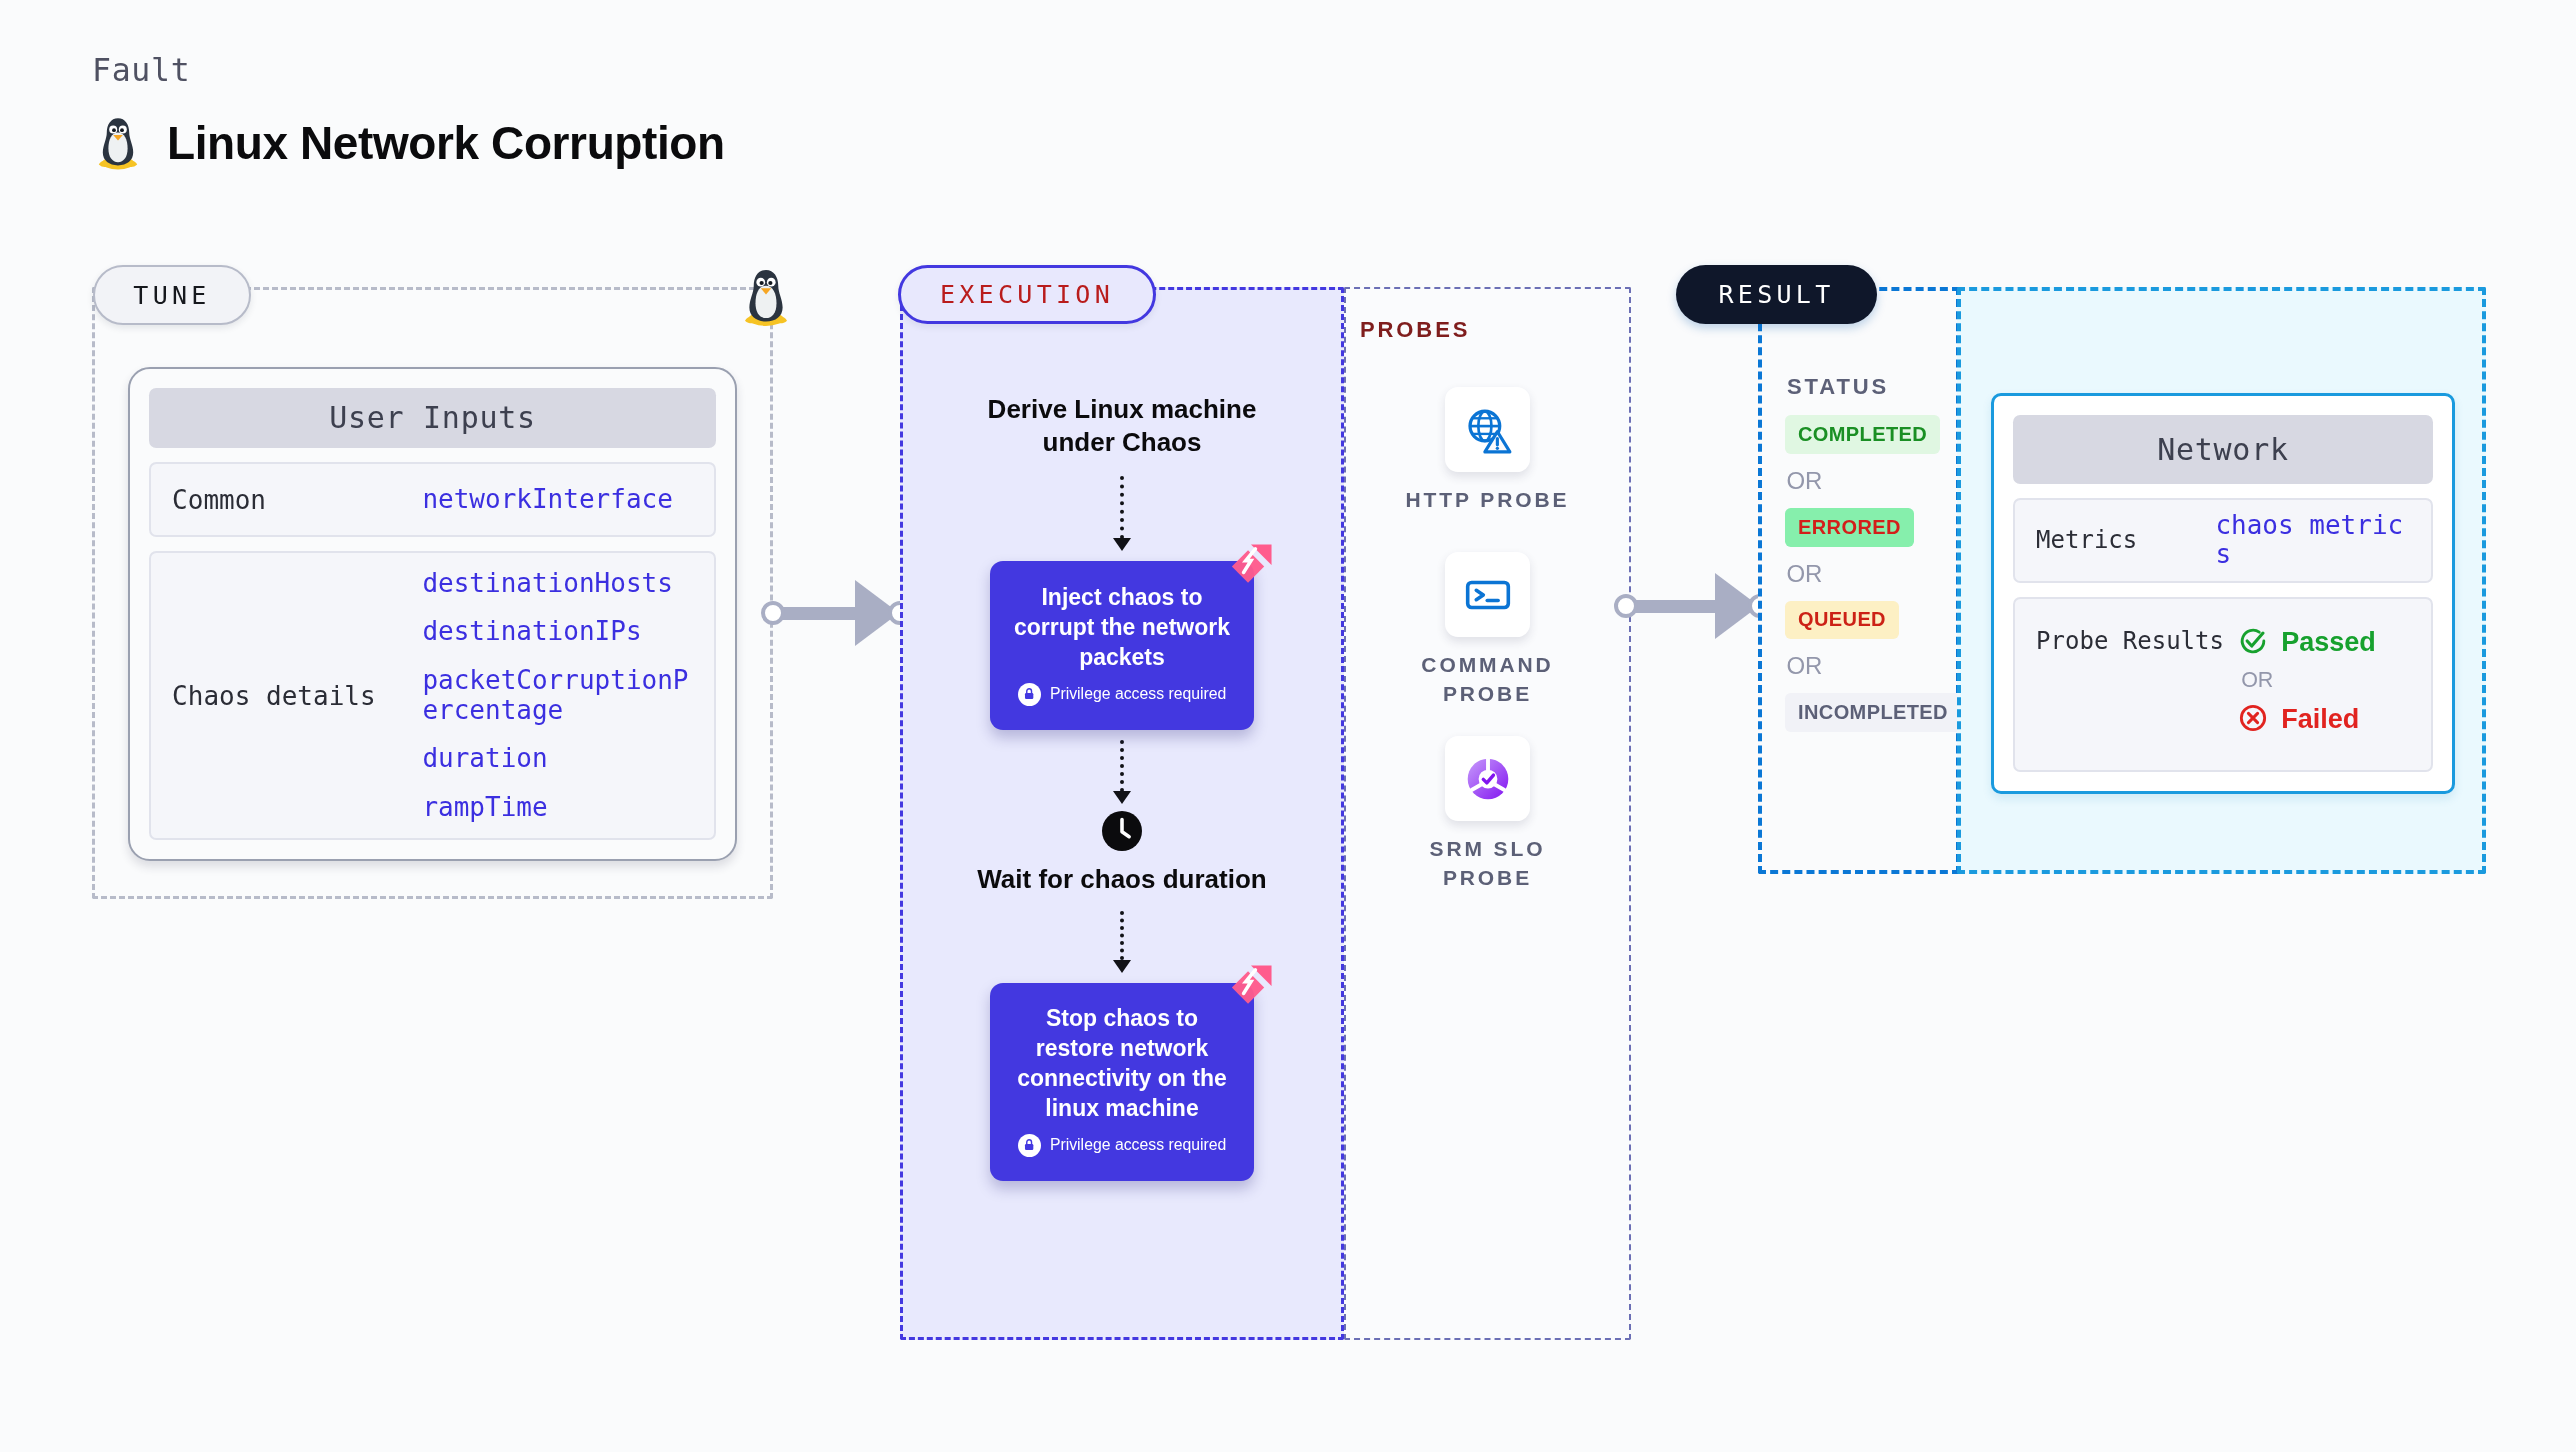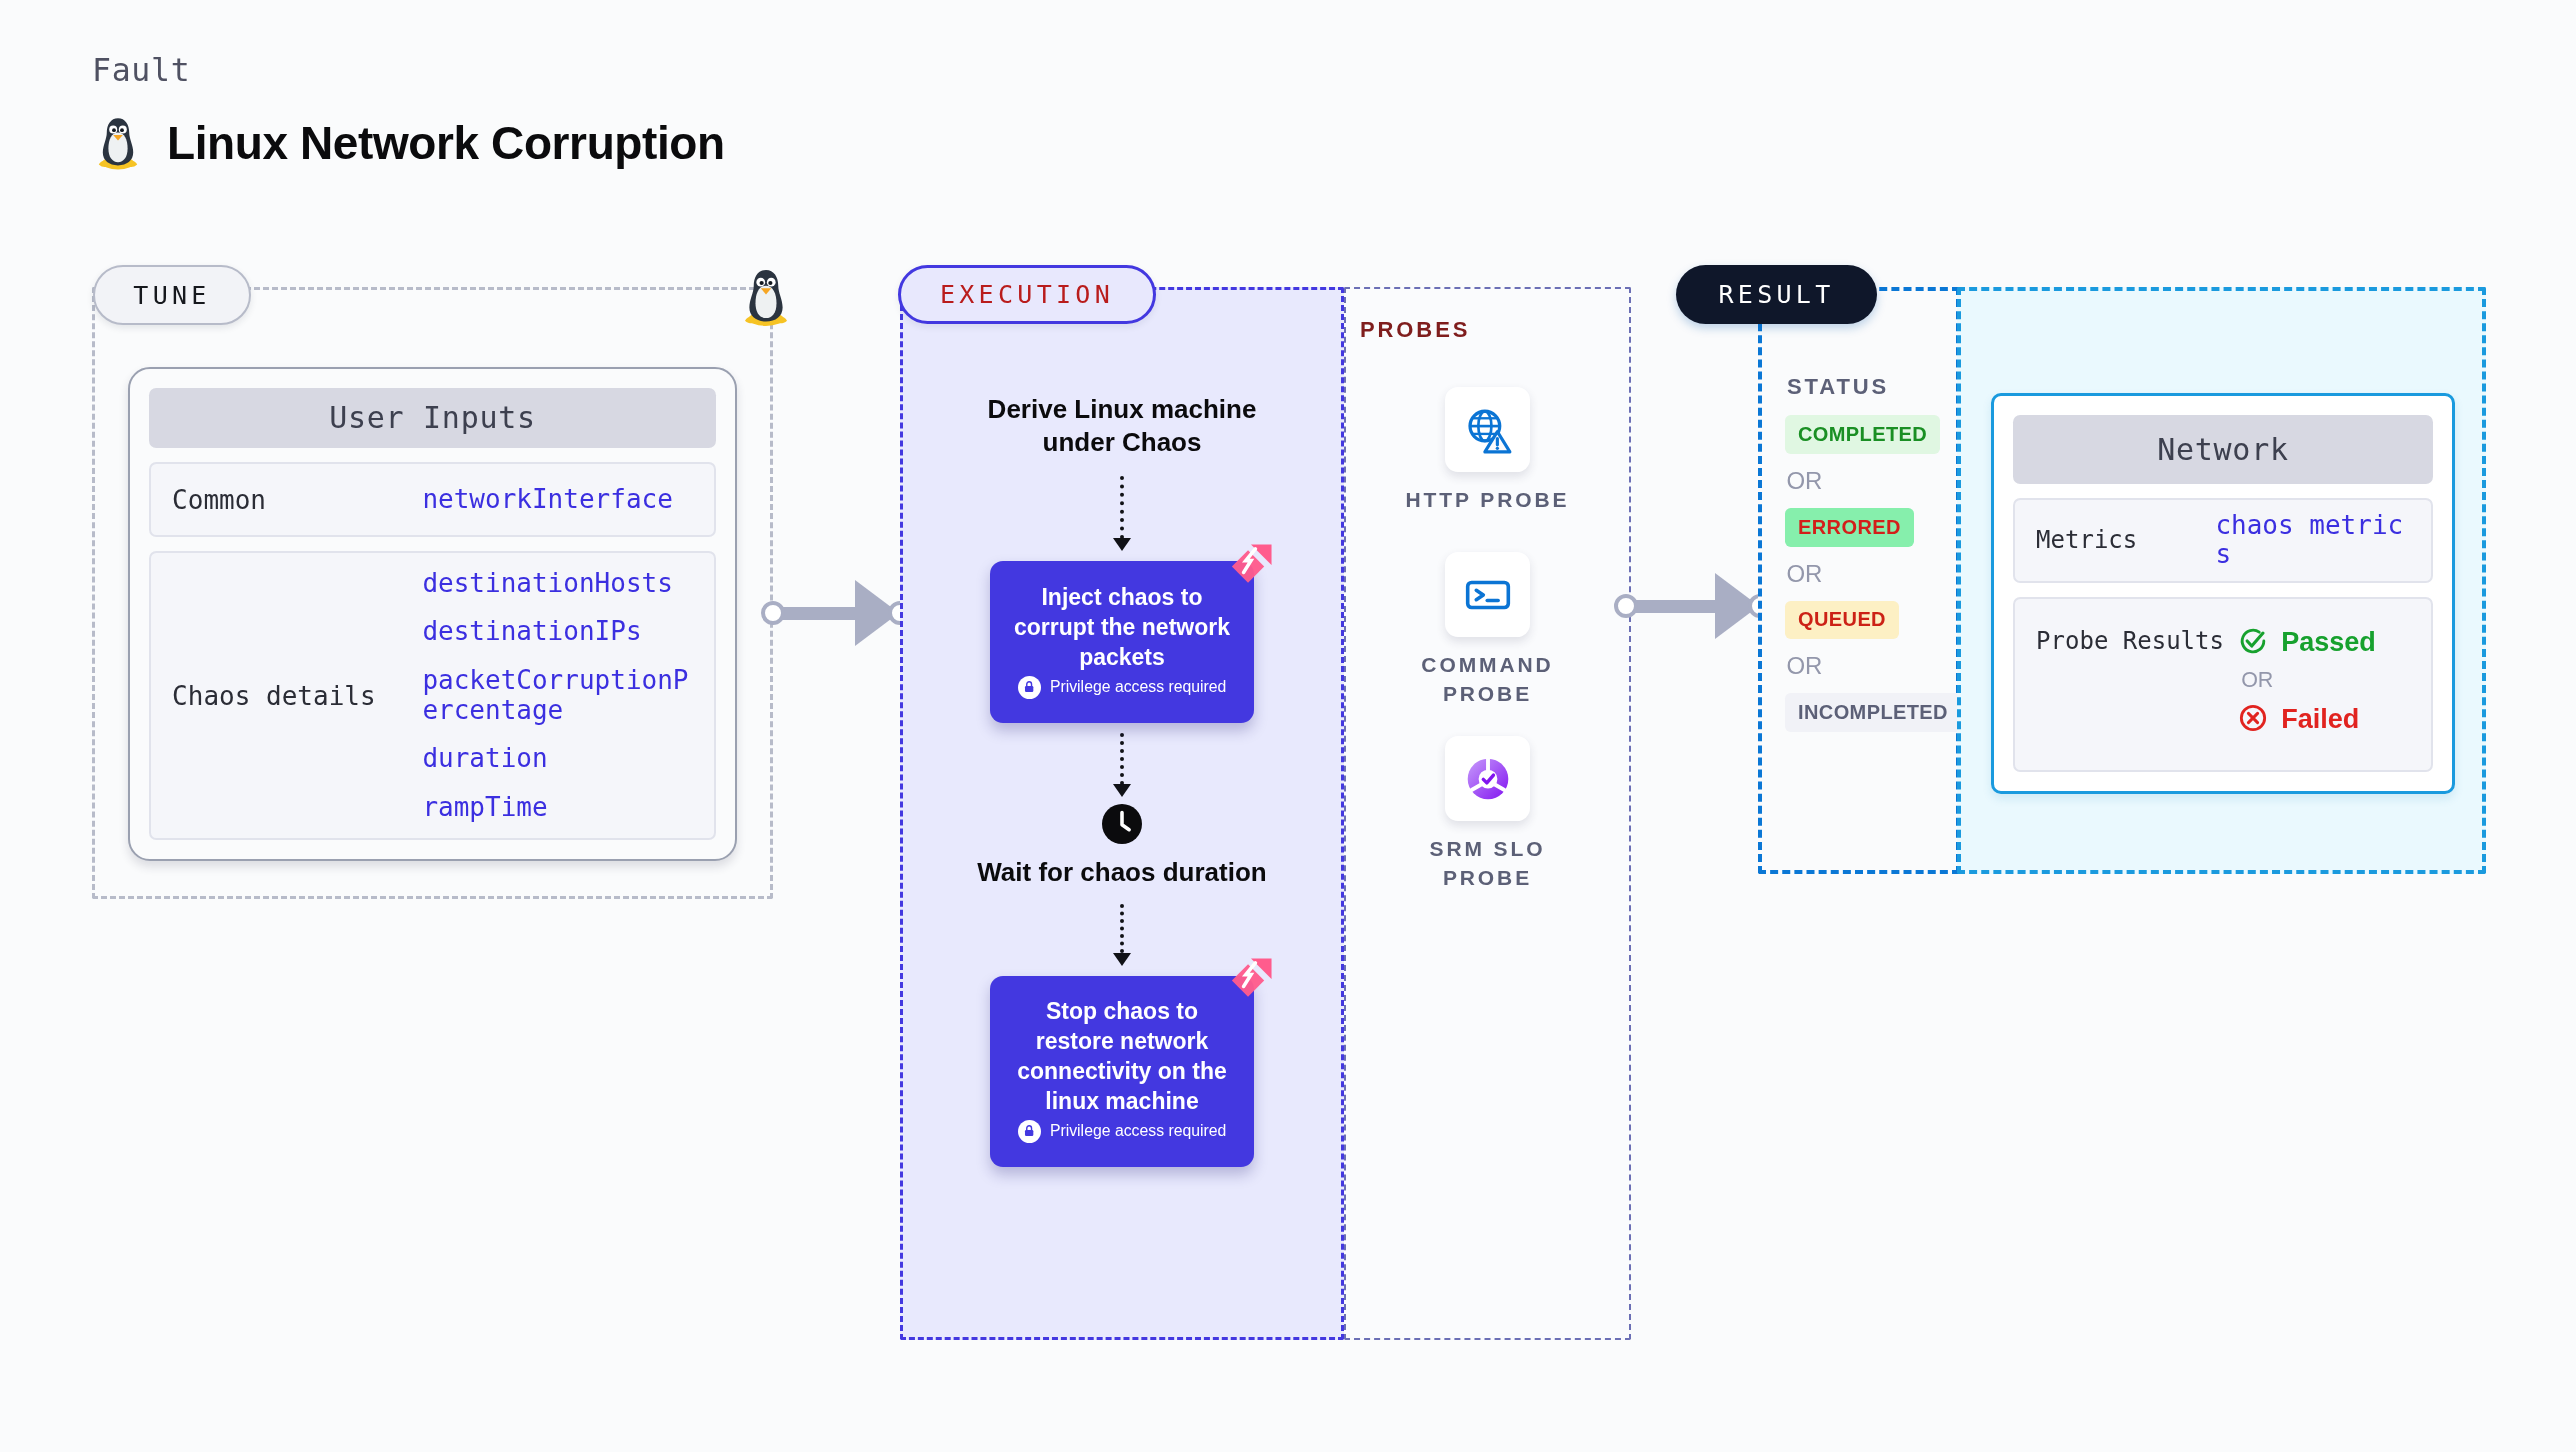--- a/index.html
+++ b/index.html
@@ -138,21 +138,21 @@
     border-top: 13.6px solid #111217;
     margin-top: -0.7px;
   }
   .chaos-box {
     position: relative;
     width: 264px;
     background: #4338e0;
     border-radius: 13px;
     box-shadow: 0 7.2px 14.3px rgba(35,30,120,0.25);
     padding: 21.5px 18.6px 24px;
-    display: flex; flex-direction: column; align-items: center; gap: 3px;
+    display: flex; flex-direction: column; align-items: center; gap: 10px;
   }
   .chaos-text {
     color: #ffffff; font-size: 23px; font-weight: 700;
     text-align: center; line-height: 1.3;
   }
   .priv-row { display: flex; align-items: center; gap: 9.3px; }
   .lock-badge {
     width: 23px; height: 23px; border-radius: 50%;
     background: #ffffff; display: flex; align-items: center; justify-content: center;
   }

